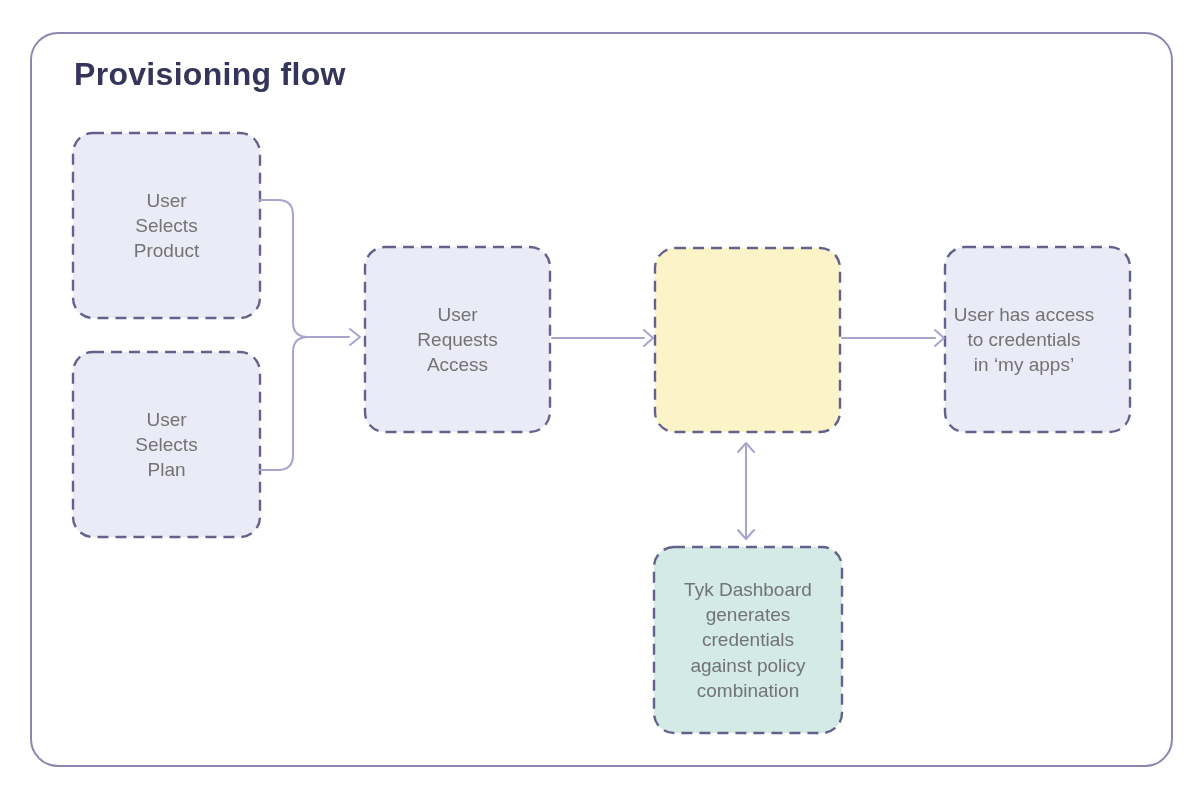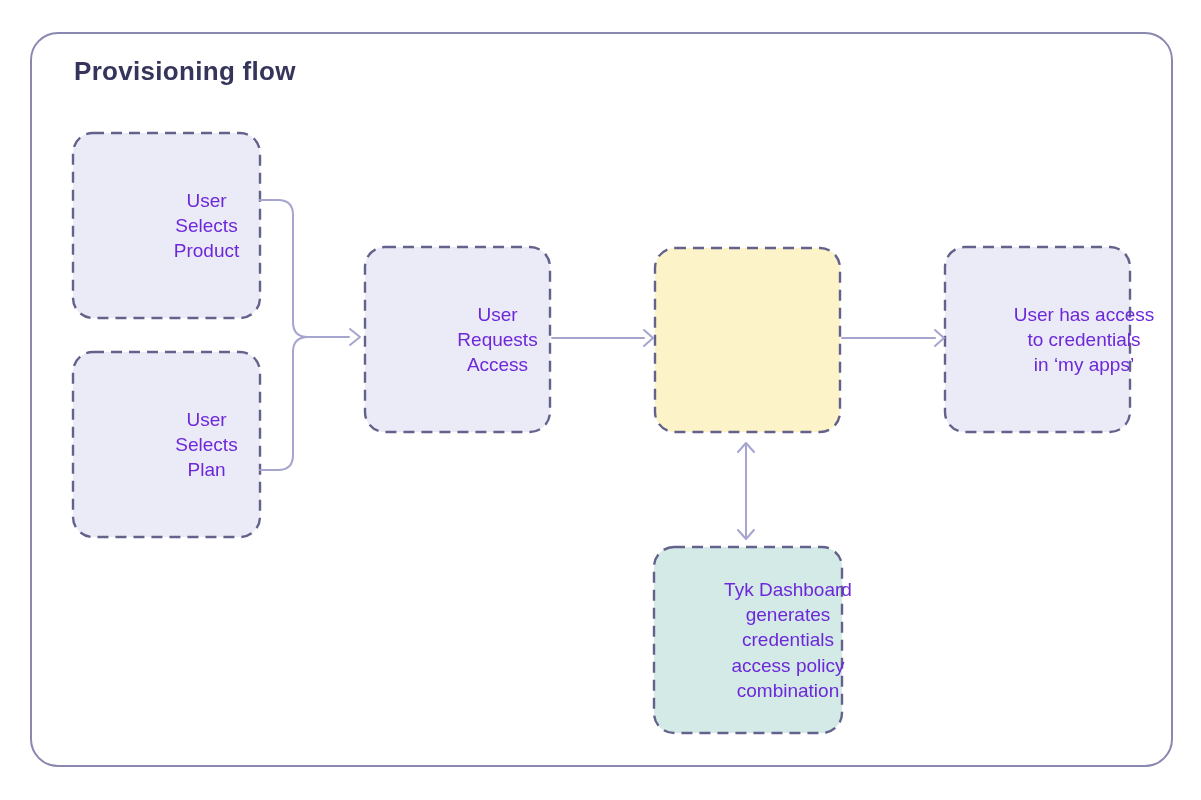--- a/index.html
+++ b/index.html
@@ -23,21 +23,21 @@
     height: 731px;
     border: 2px solid #8a88b0;
     border-radius: 28px;
     background: #ffffff;
   }
   .title {
     position: absolute;
     left: 74px;
     top: 56px;
     margin: 0;
-    font-size: 26px;
+    font-size: 32px;
     font-weight: 600;
     letter-spacing: 0.3px;
     color: #35355c;
   }
   .diagram-svg {
     position: absolute;
     left: 0;
     top: 0;
     width: 1201px;
     height: 800px;
@@ -54,29 +54,28 @@
   }
   .node-label {
     position: absolute;
     display: flex;
     align-items: center;
     justify-content: center;
     text-align: center;
     white-space: pre-line;
     font-size: 19px;
     line-height: 1.33;
-    color: #6d28d9;
+    color: #737373;
     pointer-events: none;
-    margin-left: 40px;
   }
   .label-n0 { left: 73px;  top: 133px; width: 187px; height: 185px; }
   .label-n1 { left: 73px;  top: 352px; width: 187px; height: 185px; }
   .label-n2 { left: 365px; top: 247px; width: 185px; height: 185px; }
   .label-n3 { left: 655px; top: 248px; width: 185px; height: 184px; }
-  .label-n4 { left: 945px; top: 247px; width: 198px; height: 185px; }
+  .label-n4 { left: 925px; top: 247px; width: 198px; height: 185px; }
   .label-n5 { left: 654px; top: 547px; width: 188px; height: 186px; }
 </style>
 </head>
 <body>
 
 <div class="canvas">
   <div class="frame"></div>
 
   <h1 class="title">Provisioning flow</h1>
 
@@ -114,15 +113,15 @@
 Plan</div>
   <div class="node-label label-n2">User
 Requests
 Access</div>
   <div class="node-label label-n4">User has access
 to credentials
 in ‘my apps’</div>
   <div class="node-label label-n5">Tyk Dashboard
 generates
 credentials
-access policy
+against policy
 combination</div>
 </div>
 
 </body></html>

